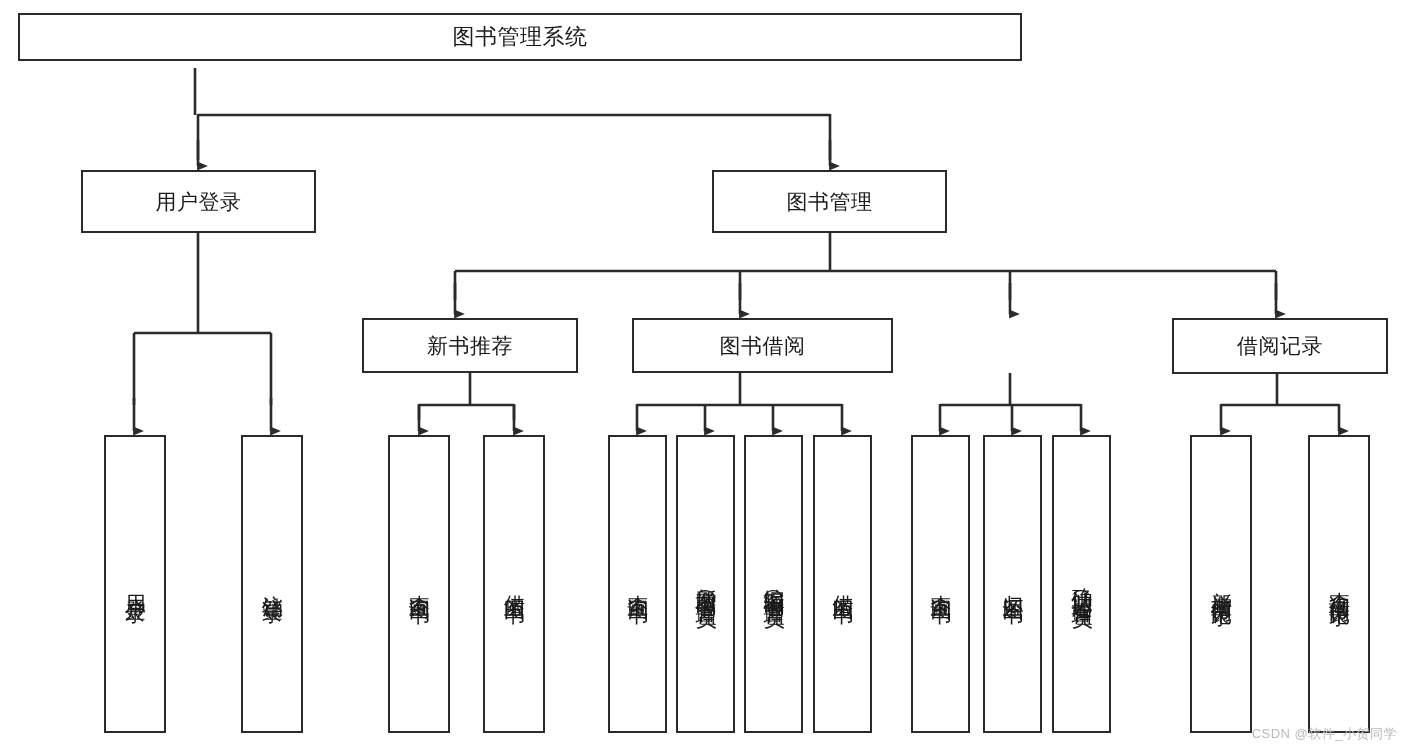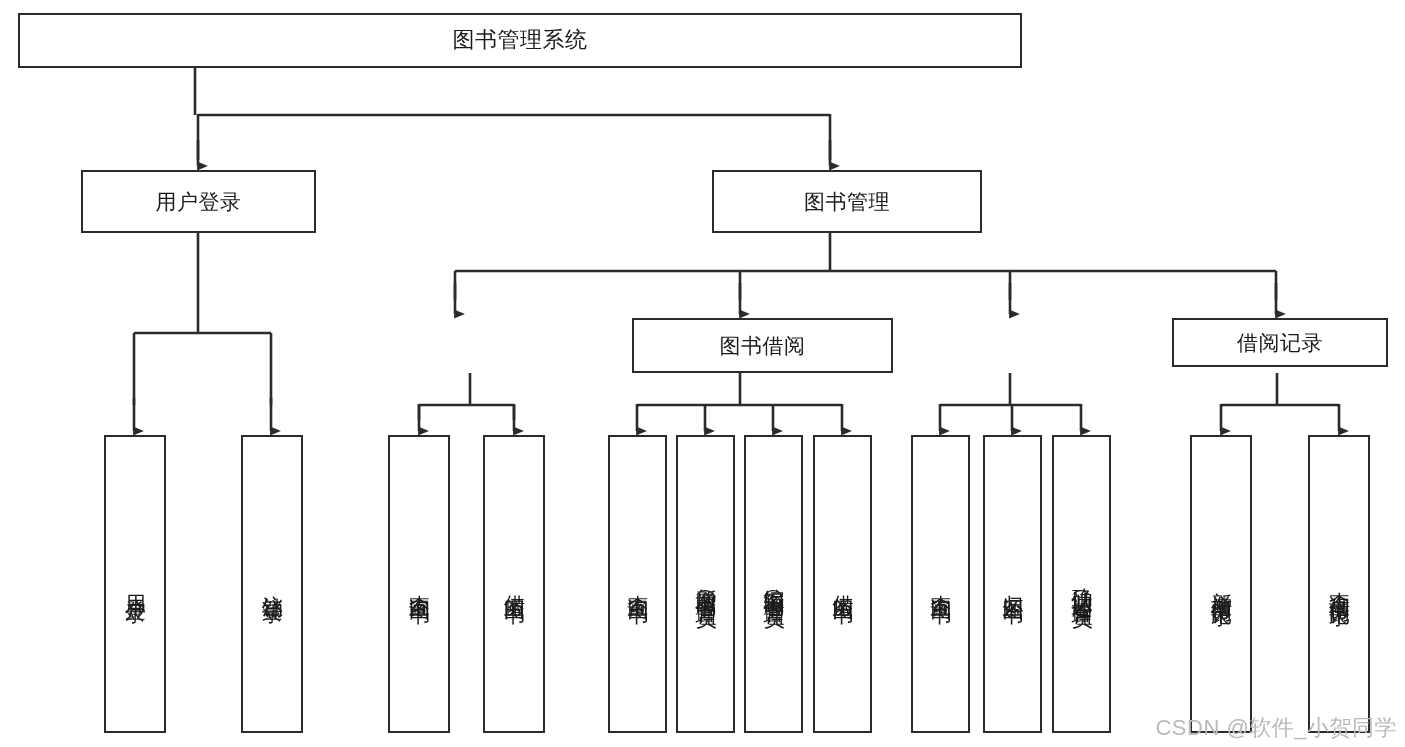--- a/index.html
+++ b/index.html
@@ -47,21 +47,21 @@
   }
   svg#wires{
     position:absolute;left:0;top:0;width:1405px;height:747px;
     pointer-events:none;
   }
   .wire{stroke:#2b2b2b;stroke-width:2.6;fill:none;}
   .arrowfill{fill:#2b2b2b;}
   #watermark{
     position:absolute;
     right:8px;bottom:4px;
-    font-size:22px;
+    font-size:13px;
     color:#b9b9b9;
     white-space:nowrap;
     letter-spacing:0.5px;
   }
 </style>
 </head>
 <body>
 
 <div id="canvas">
 
@@ -117,35 +117,38 @@
     <path class="wire" d="M940,404 L940,431" marker-end="url(#arrow)"></path>
     <path class="wire" d="M1012,404 L1012,431" marker-end="url(#arrow)"></path>
     <path class="wire" d="M1081,404 L1081,431" marker-end="url(#arrow)"></path>
 
     <path class="wire" d="M1277,373 L1277,405"></path>
     <path class="wire" d="M1221,405 L1339,405"></path>
     <path class="wire" d="M1221,404 L1221,431" marker-end="url(#arrow)"></path>
     <path class="wire" d="M1339,404 L1339,431" marker-end="url(#arrow)"></path>
   </svg>
 
-  <div class="node h-node" id="node-root" style="left:18px;top:13px;width:1004px;height:55px;">
+  <div class="node h-node" id="node-root" style="left:18px;top:13px;width:1004px;height:48px;">
     <span class="lbl">图书管理系统</span>
   </div>
 
   <div class="node h-node" style="left:81px;top:170px;width:235px;height:63px;">
     <span class="lbl">用户登录</span>
   </div>
-  <div class="node h-node" style="left:712px;top:170px;width:270px;height:63px;">
+  <div class="node h-node" style="left:712px;top:170px;width:235px;height:63px;">
     <span class="lbl">图书管理</span>
   </div>
 
+  <div class="node h-node" style="left:362px;top:318px;width:216px;height:55px;">
+    <span class="lbl">新书推荐</span>
+  </div>
   <div class="node h-node" style="left:632px;top:318px;width:261px;height:55px;">
     <span class="lbl">图书借阅</span>
   </div>
-  <div class="node h-node" style="left:1172px;top:318px;width:216px;height:49px;">
+  <div class="node h-node" style="left:1172px;top:318px;width:216px;height:56px;">
     <span class="lbl">借阅记录</span>
   </div>
 
   <div class="node v-node" style="left:104px;top:435px;width:62px;height:298px;">
     <span class="lbl">用户登录</span>
   </div>
   <div class="node v-node" style="left:241px;top:435px;width:62px;height:298px;">
     <span class="lbl">注销登录</span>
   </div>
 

